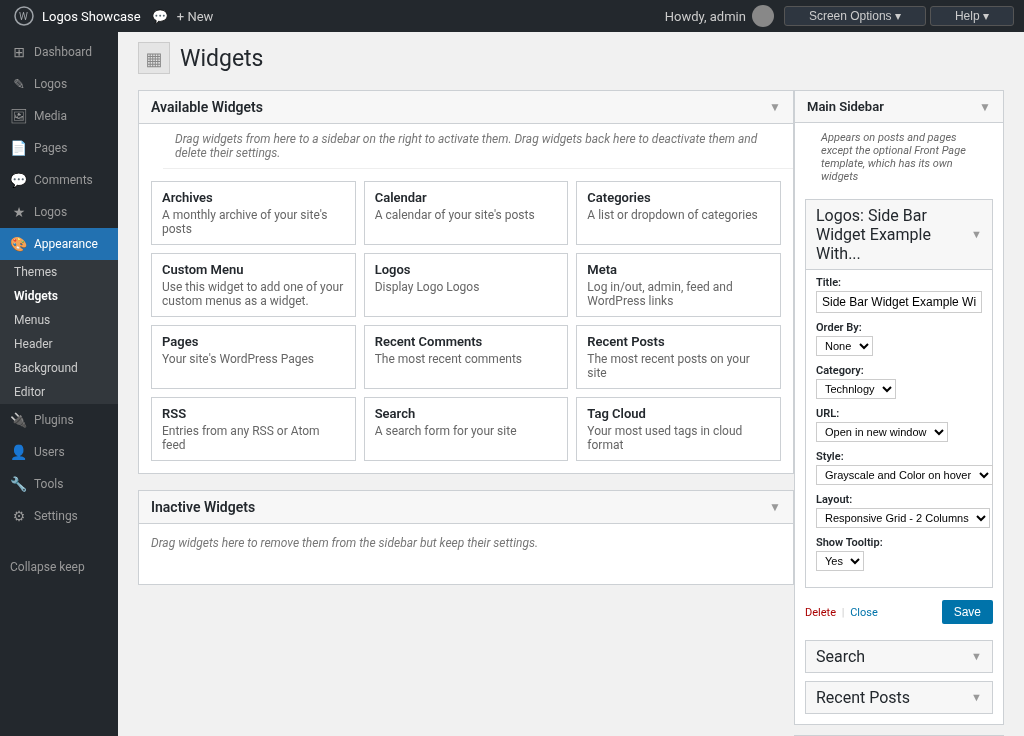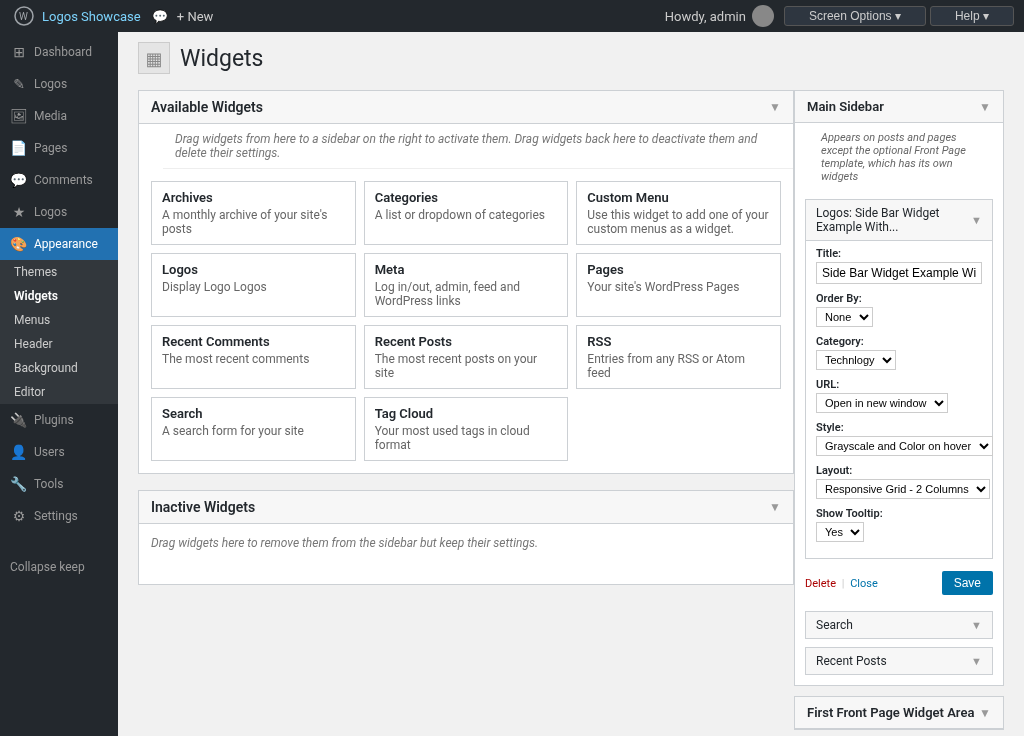--- a/index.html
+++ b/index.html
@@ -89,21 +89,21 @@
       display: flex; align-items: center; justify-content: space-between; cursor: pointer;
     }
     .sidebar-panel-header .panel-title { font-size: 13px; font-weight: 600; color: #23282d; }
     .sidebar-panel-header .panel-arrow { color: #999; font-size: 12px; }
 
     
     .logos-widget-header {
       background: #f7f7f7; border: 1px solid #ccd0d4; padding: 6px 10px;
       display: flex; align-items: center; justify-content: space-between; cursor: pointer; margin: 8px 10px 0 10px;
     }
-    .logos-widget-header .lw-title { font-size: 12px; color: #23282d; }
+    .logos-widget-header .lw-title { font-size: 16px; color: #23282d; }
     .logos-widget-header .lw-arrow { color: #999; font-size: 11px; }
 
     .logos-widget-form { padding: 6px 10px 8px 10px; border: 1px solid #ccd0d4; border-top: none; margin: 0 10px 8px 10px; }
     .form-row { margin-bottom: 8px; }
     .form-row label { display: block; font-size: 11px; font-weight: 600; color: #23282d; margin-bottom: 2px; }
     .form-row input[type="text"] { width: 100%; border: 1px solid #ccc; padding: 3px 5px; font-size: 12px; background: #fff; }
     .form-row select { border: 1px solid #ccc; padding: 2px 4px; font-size: 11px; background: #fff; }
     .form-row .input-wide { width: 100%; }
 
     .sidebar-panel-desc { padding: 8px 26px; font-size: 11px; color: #666; font-style: italic; }
@@ -133,21 +133,21 @@
 </head>
 <body>
 
 <div id="wpadminbar">
   <div style="width:28px;height:28px;display:flex;align-items:center;justify-content:center;margin-right:4px;">
     <svg class="wp-logo-svg" viewBox="0 0 20 20">
       <circle cx="10" cy="10" r="9" fill="none" stroke="#9ea3a8" stroke-width="1.5"></circle>
       <text x="5" y="14" font-size="10" fill="#9ea3a8">W</text>
     </svg>
   </div>
-  <span style="color:#7dd3fc;margin-right:12px;cursor:pointer;">Logos Showcase</span>
+  <span style="color:#ffffff;margin-right:12px;cursor:pointer;">Logos Showcase</span>
   <span style="color:#999;margin-right:8px;cursor:pointer;">💬</span>
   <span style="color:#ccc;cursor:pointer;">+ New</span>
   <div class="spacer"></div>
   <span style="color:#ccc;margin-right:6px;">Howdy, admin</span>
   <div style="width:22px;height:22px;border-radius:50%;background:#888;display:inline-block;vertical-align:middle;"></div>
   <button class="screen-opts" style="margin-left:10px;">Screen Options ▾</button>
   <button class="help-btn">Help ▾</button>
 </div>
 
 <div id="wpwrap">
@@ -226,20 +226,24 @@
             <span class="box-arrow">▼</span>
           </div>
           <div class="widgets-desc">Drag widgets from here to a sidebar on the right to activate them. Drag widgets back here to deactivate them and delete their settings.</div>
           <div class="widgets-grid">
 
             <div class="widget-item">
               <div class="widget-name">Archives</div>
               <div class="widget-desc">A monthly archive of your site's posts</div>
             </div>
             <div class="widget-item">
+              <div class="widget-name">Calendar</div>
+              <div class="widget-desc">A calendar of your site's posts</div>
+            </div>
+            <div class="widget-item">
               <div class="widget-name">Categories</div>
               <div class="widget-desc">A list or dropdown of categories</div>
             </div>
 
             <div class="widget-item">
               <div class="widget-name">Custom Menu</div>
               <div class="widget-desc">Use this widget to add one of your custom menus as a widget.</div>
             </div>
             <div class="widget-item">
               <div class="widget-name">Logos</div>

